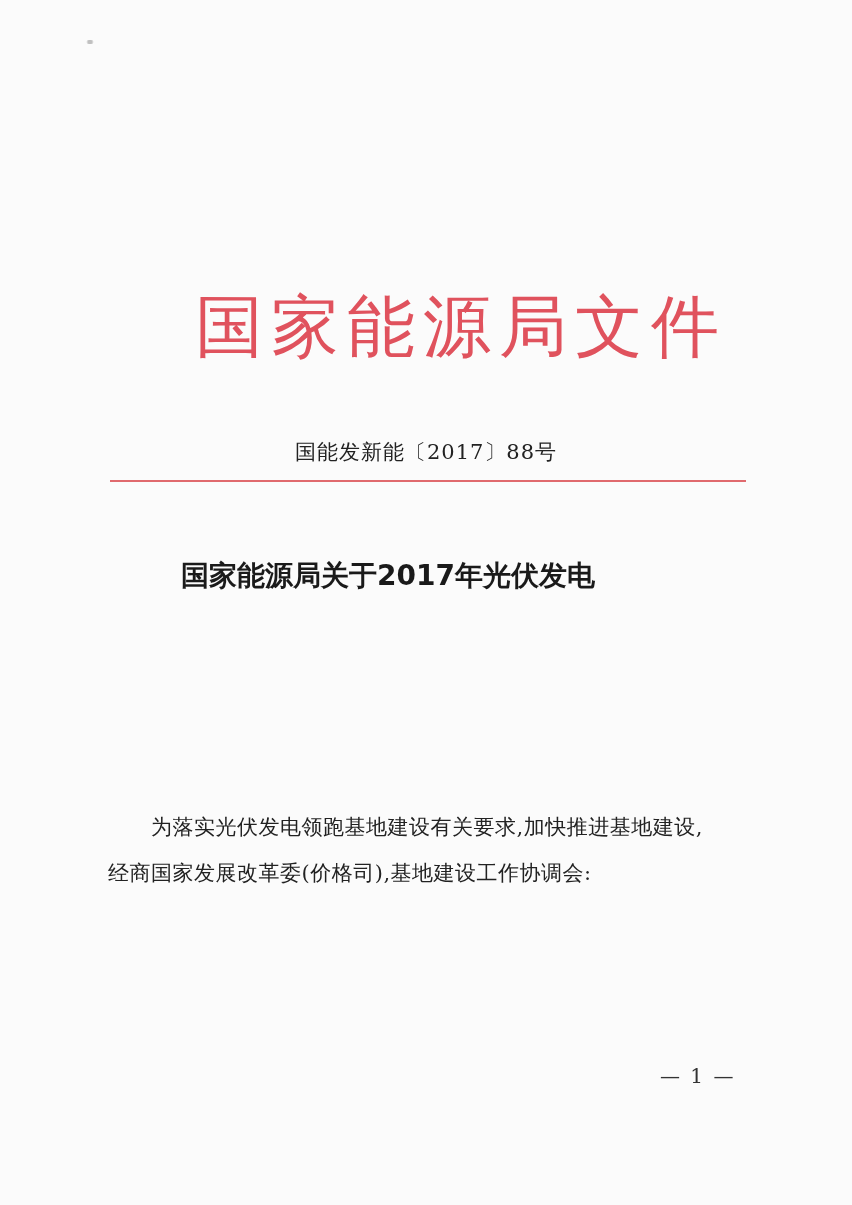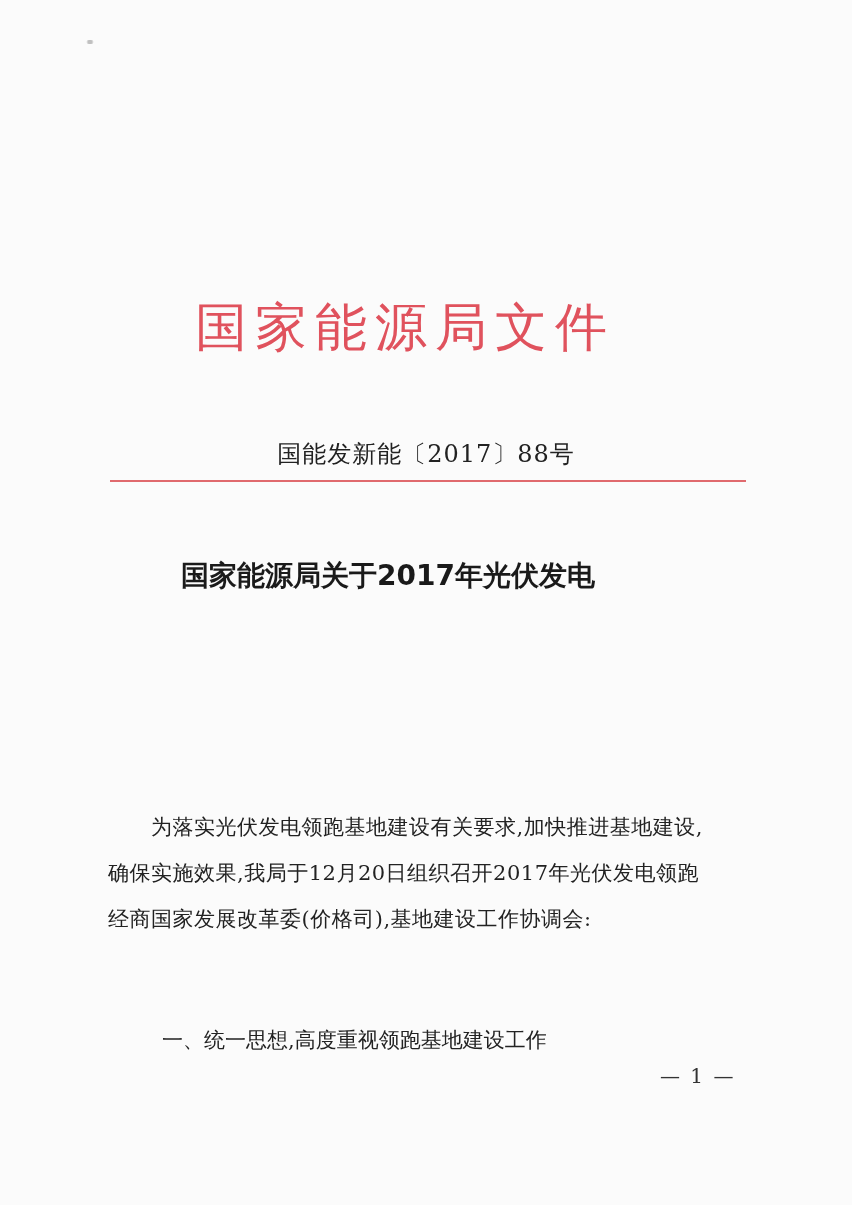--- a/index.html
+++ b/index.html
@@ -5,26 +5,26 @@
   html, body { margin: 0; padding: 0; }
   body {
     width: 852px; height: 1205px; position: relative; overflow: hidden;
     background: #fbfbfb;
     font-family: "DejaVu Serif", "Liberation Serif", serif;
     color: #1a1a1a;
   }
   .page { position: absolute; left: 0; top: 0; width: 852px; height: 1205px; }
   .header-title {
     position: absolute; left: 195px; top: 287px; width: 480px;
-    font-size: 52px; color: #e0525d; letter-spacing: 8px;
+    font-size: 68px; color: #e0525d; letter-spacing: 8px;
     font-family: "DejaVu Serif", serif; white-space: nowrap; line-height: 80px;
   }
   .doc-number {
     position: absolute; left: 0; width: 852px; top: 438px; text-align: center;
-    font-size: 24px; letter-spacing: 1px; color: #222;
+    font-size: 21px; letter-spacing: 1px; color: #222;
   }
   .red-line {
     position: absolute; left: 110px; top: 480px; width: 636px; height: 2px;
     background: #e06a6e;
   }
   .notice-title {
     position: absolute; left: 0; width: 776px; text-align: center;
     font-size: 28px; font-weight: bold; color: #1a1a1a; line-height: 52px;
     font-family: "DejaVu Sans", sans-serif;
   }
@@ -60,20 +60,18 @@
 
   <div class="doc-number">国能发新能〔2017〕88号</div>
 
   <div class="red-line"></div>
 
   <div class="notice-title t1">国家能源局关于2017年光伏发电</div>
 
 
   <div class="para body-para">
     <span class="line">　　为落实光伏发电领跑基地建设有关要求,加快推进基地建设,</span>
-    <span class="line">确保实施效果,我局于12月20日组织召开2017年光伏发电领跑</span>
     <span class="line">经商国家发展改革委(价格司),基地建设工作协调会:</span>
   </div>
 
-  <div class="section-heading">一、统一思想,高度重视领跑基地建设工作</div>
 
   <div class="page-number">— 1 —</div>
 </div>
 
 </body></html>

